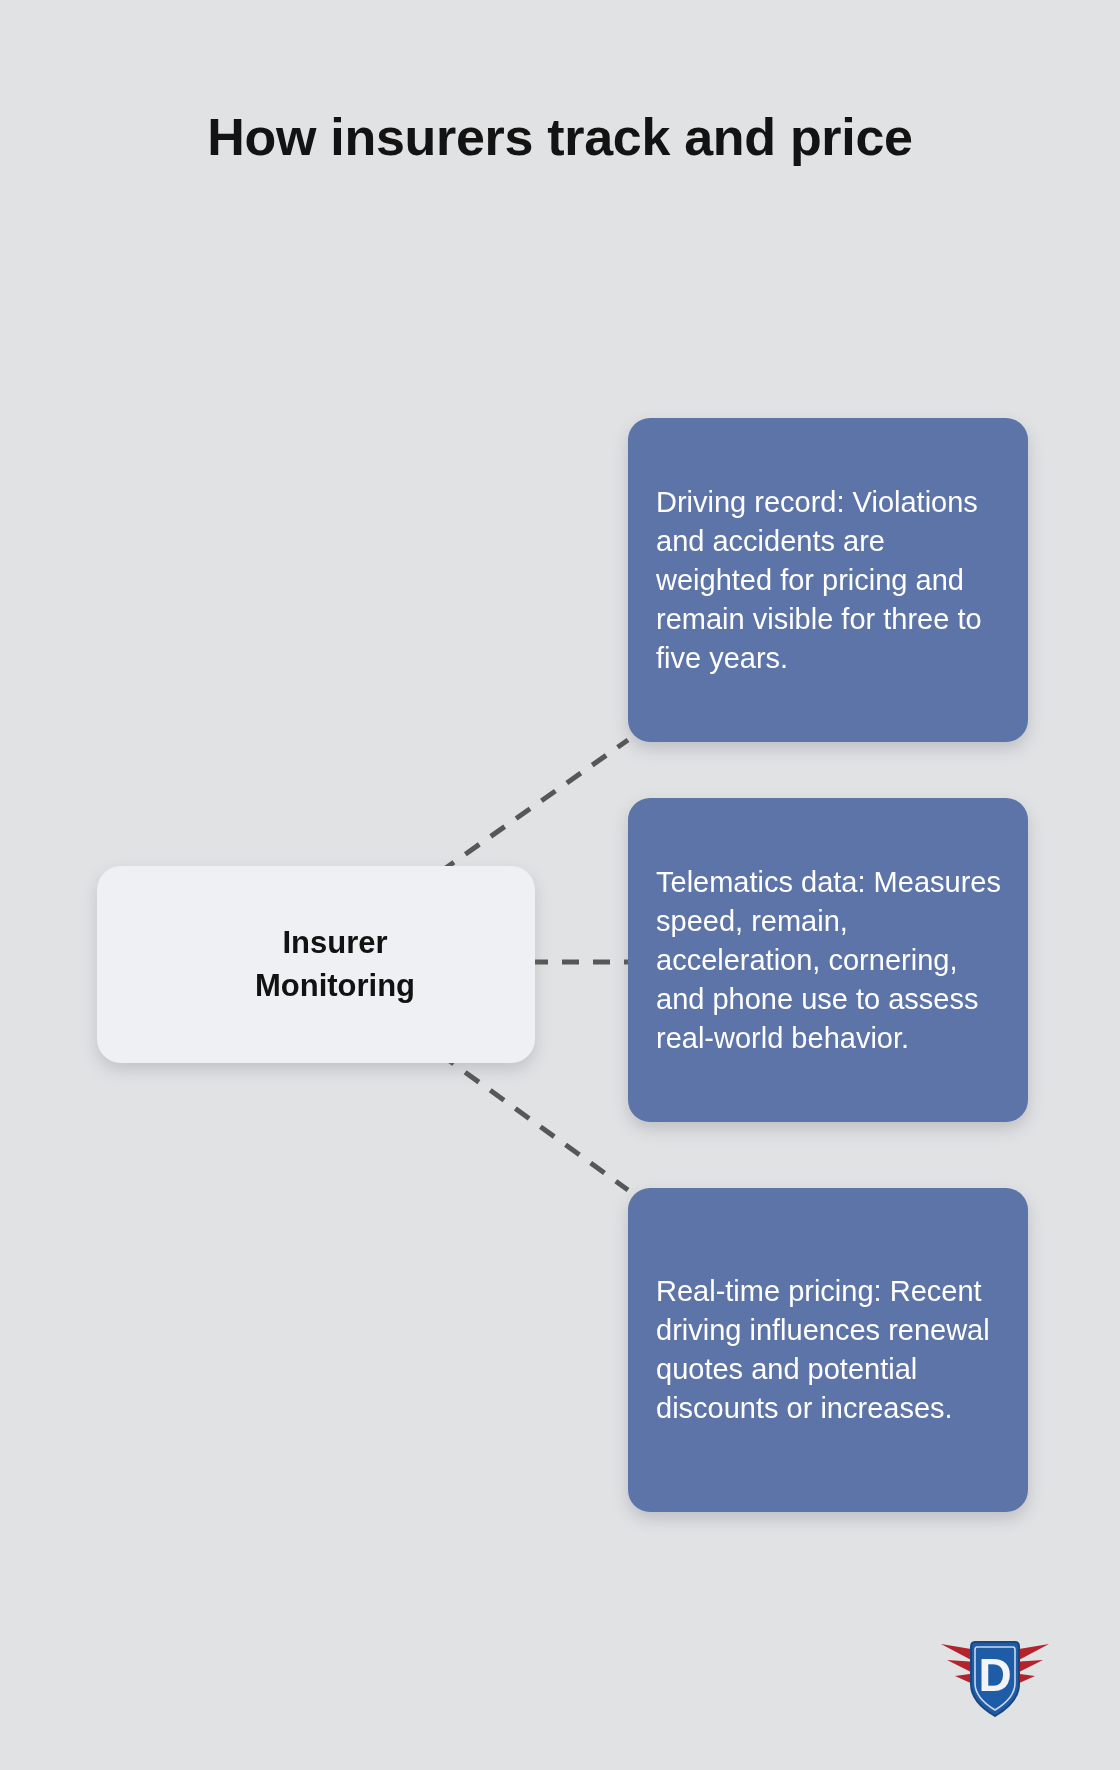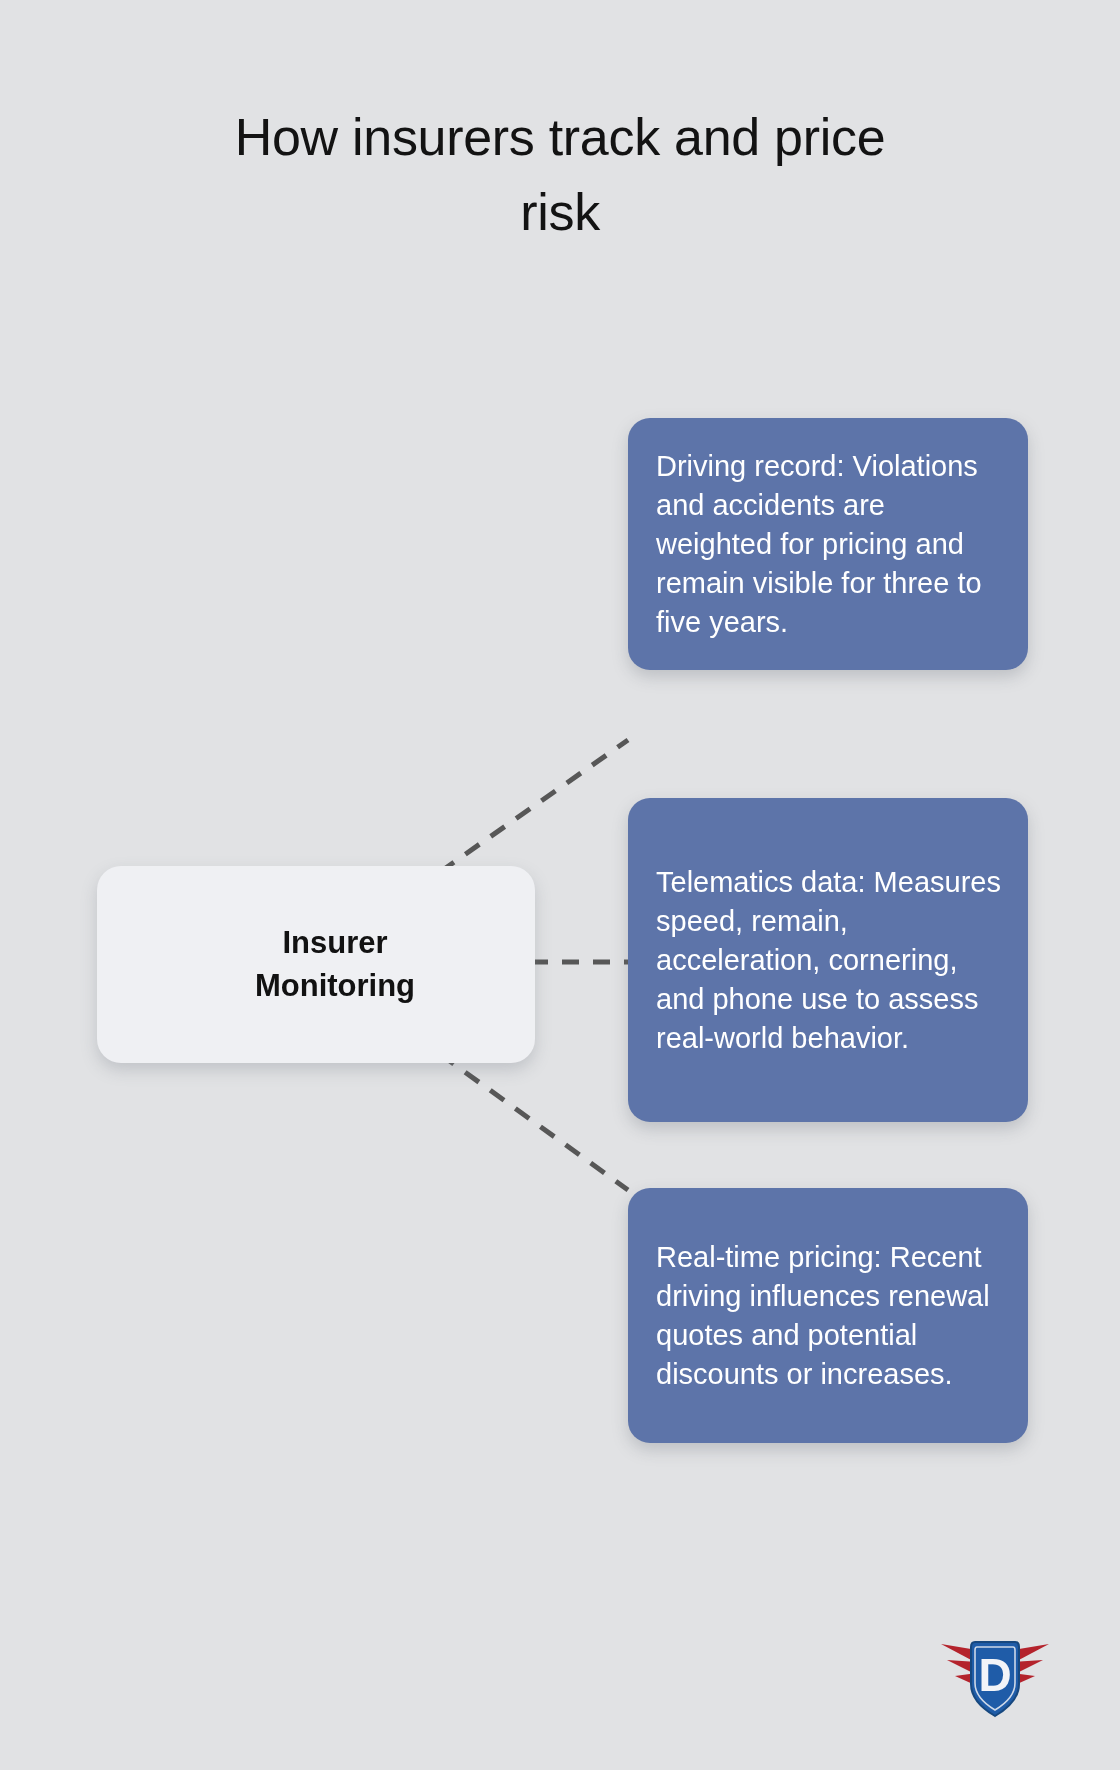--- a/index.html
+++ b/index.html
@@ -17,21 +17,21 @@
 
   
   .title {
     position: absolute;
     left: 90px;
     top: 100px;
     width: 940px;
     text-align: center;
     font-size: 52px;
     line-height: 1.45;
-    font-weight: normal;
+    font-weight: bold;
     color: #131313;
     letter-spacing: -0.3px;
   }
 
   
   .diagram {
     position: absolute;
     left: 0;
     top: 0;
     width: 1120px;
@@ -82,39 +82,38 @@
     padding: 30px 26px 30px 28px;
     display: flex;
     align-items: center;
   }
   .card-text {
     font-size: 29px;
     line-height: 1.345;
     color: #ffffff;
     font-weight: normal;
   }
-  #card-0 { top: 418px;  height: 252px; }
+  #card-0 { top: 418px;  height: 324px; }
   #card-1 { top: 798px;  height: 324px; }
-  #card-2 { top: 1188px; height: 255px; }
+  #card-2 { top: 1188px; height: 324px; }
 
   
   .logo {
     position: absolute;
     left: 935px;
     top: 1628px;
     width: 120px;
     height: 100px;
   }
 </style>
 </head>
 <body>
 
 <div class="title">
   <div>How insurers track and price</div>
-  <div>risk</div>
 </div>
 
 <div class="diagram">
 
   <svg class="connectors" viewBox="0 0 1120 1770" width="1120" height="1770">
     <line x1="440" y1="872" x2="628" y2="740" stroke="#575757" stroke-width="5" stroke-dasharray="17 14"></line>
     <line x1="500" y1="962" x2="628" y2="962" stroke="#575757" stroke-width="5" stroke-dasharray="17 14"></line>
     <line x1="440" y1="1054" x2="628" y2="1190" stroke="#575757" stroke-width="5" stroke-dasharray="17 14"></line>
   </svg>
 

